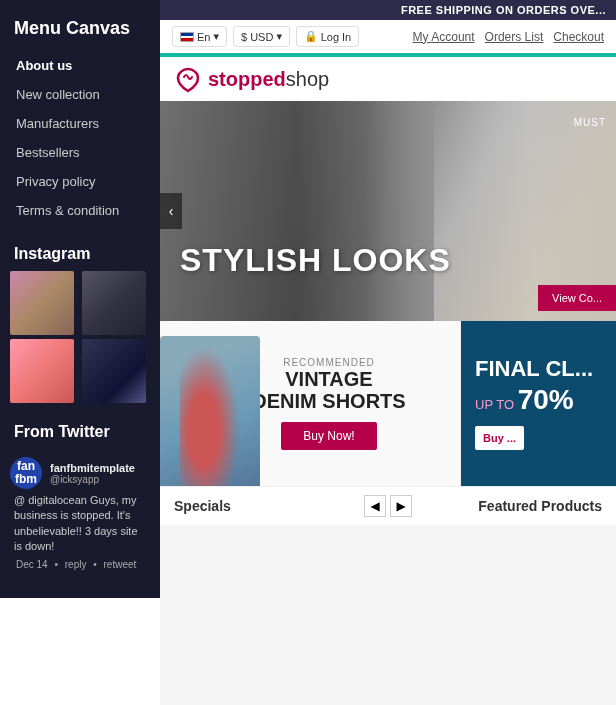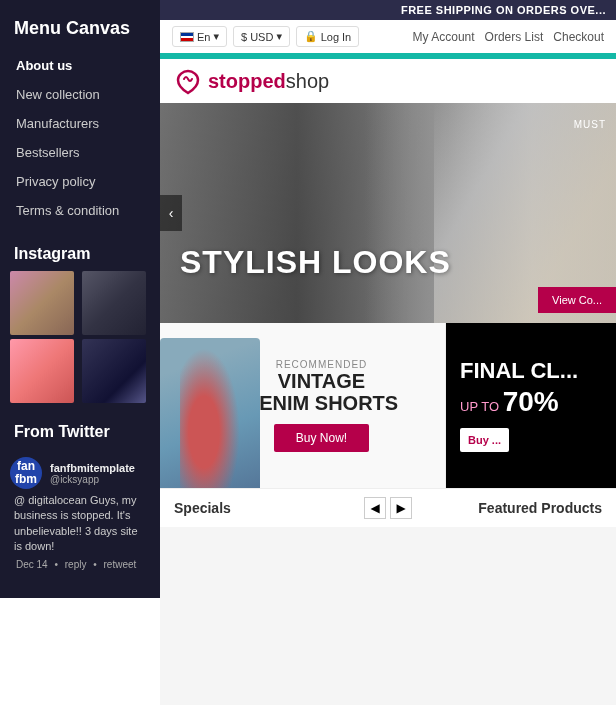--- a/index.html
+++ b/index.html
@@ -106,41 +106,42 @@
       font-weight: bold;
     }
 
     
     .header-bar {
       background: #fff;
       display: flex;
       align-items: center;
       justify-content: space-between;
       padding: 6px 12px;
-      border-bottom: 6px solid #14b8a6;
+      border-bottom: 4px solid #14b8a6;
     }
     .header-left { display: flex; align-items: center; gap: 6px; }
     .lang-btn, .currency-btn, .login-btn {
       font-size: 11px;
       color: #333;
       border: 1px solid #ddd;
       border-radius: 3px;
       padding: 3px 7px;
       cursor: pointer;
       background: #fff;
       display: flex;
       align-items: center;
       gap: 3px;
     }
     .header-right {
       display: flex;
       align-items: flex-end;
       gap: 10px;
       font-size: 12px;
       color: #555;
+      text-decoration: underline;
     }
     .header-right a { color: #555; text-decoration: none; font-size: 12px; }
 
     
     .logo-bar {
       background: #fff;
       padding: 8px 14px 8px;
       display: flex;
       align-items: center;
     }
@@ -258,22 +259,22 @@
       background: #b5004a;
       color: #fff;
       font-size: 12px;
       padding: 7px 22px;
       border: none;
       cursor: pointer;
       border-radius: 2px;
     }
 
     .product-banner-right {
-      width: 170px;
-      background: #000000;
+      width: 155px;
+      background: #0c4a6e;
       display: flex;
       flex-direction: column;
       align-items: flex-start;
       justify-content: center;
       padding: 16px 14px;
       overflow: hidden;
     }
     .final-cl-title { font-size: 22px; font-weight: 900; color: #fff; line-height: 1; }
     .final-cl-sub { font-size: 13px; color: #f9c; margin-top: 4px; }
     .final-cl-pct { font-size: 28px; font-weight: 900; color: #fff; }

